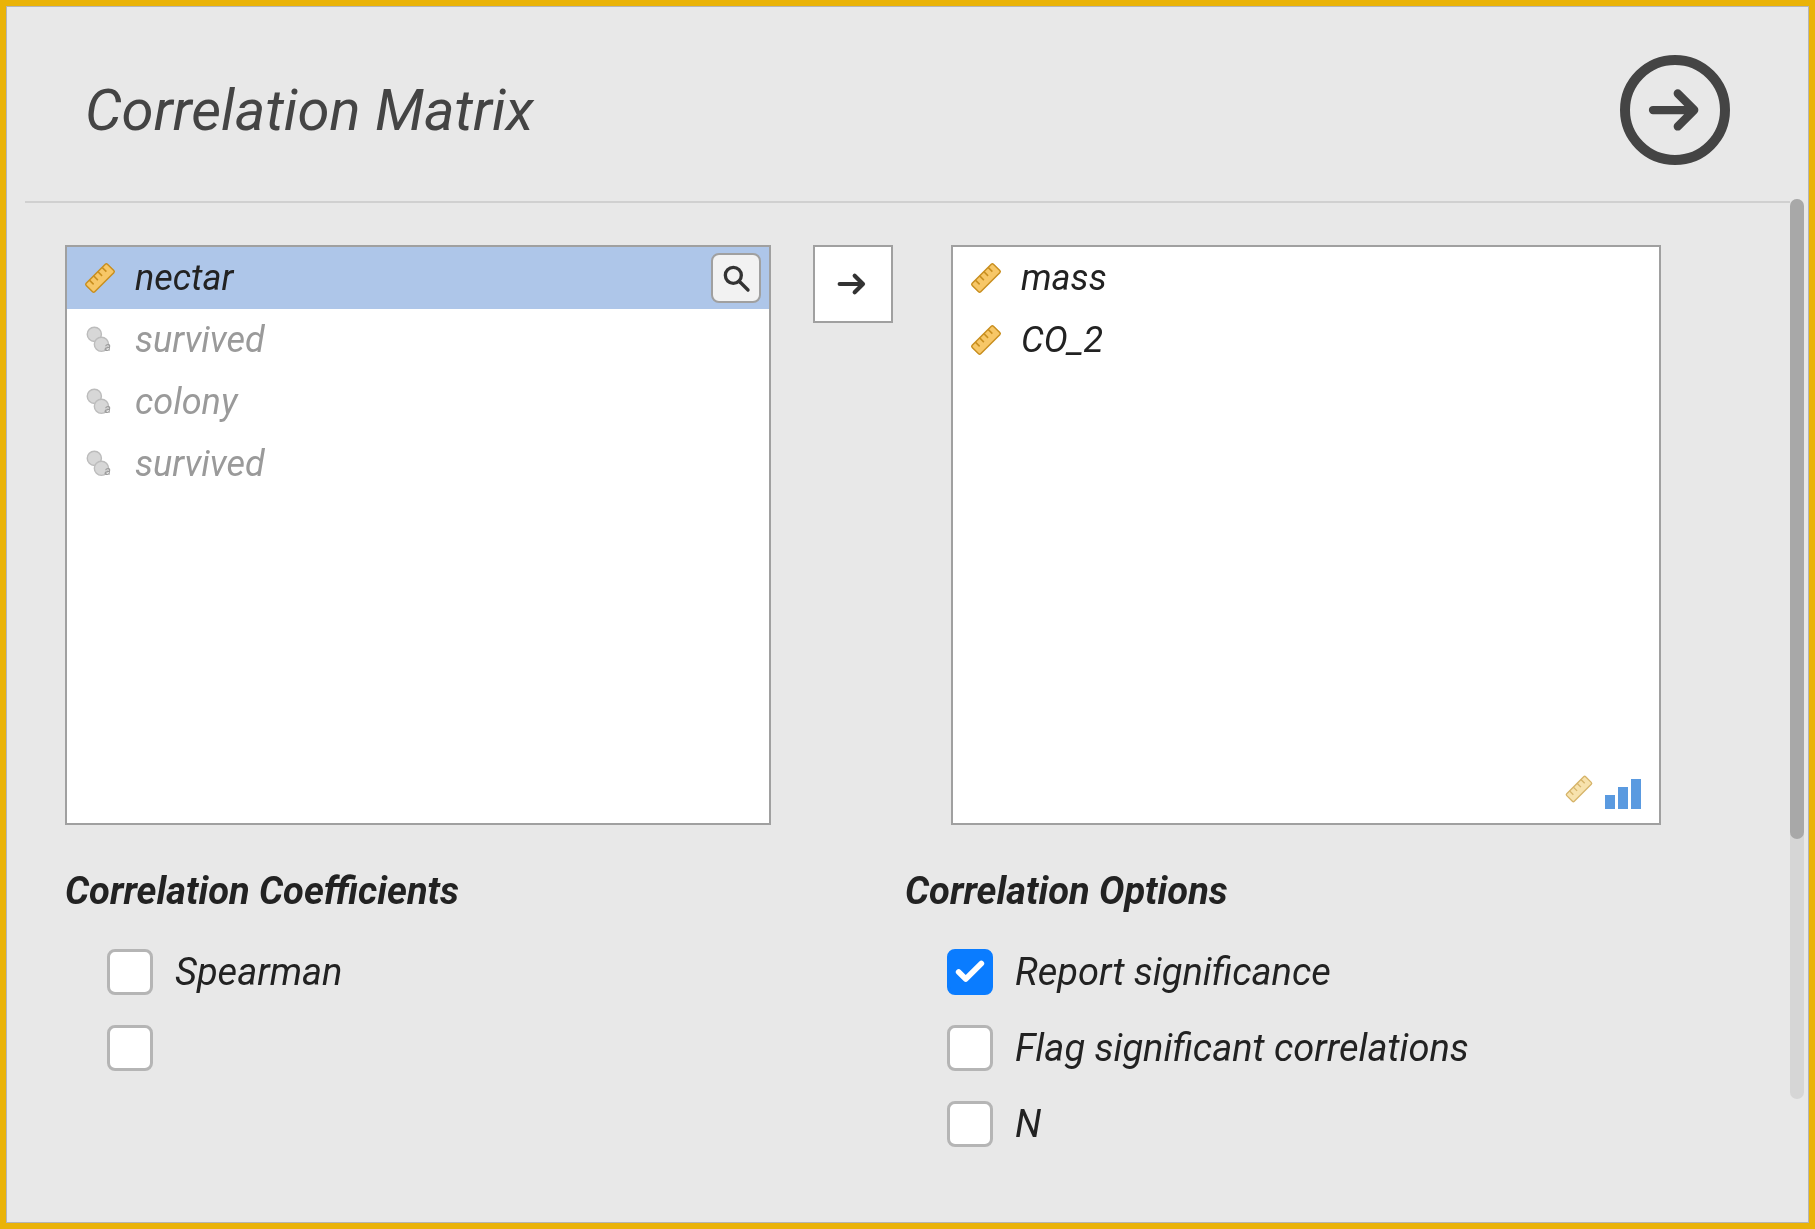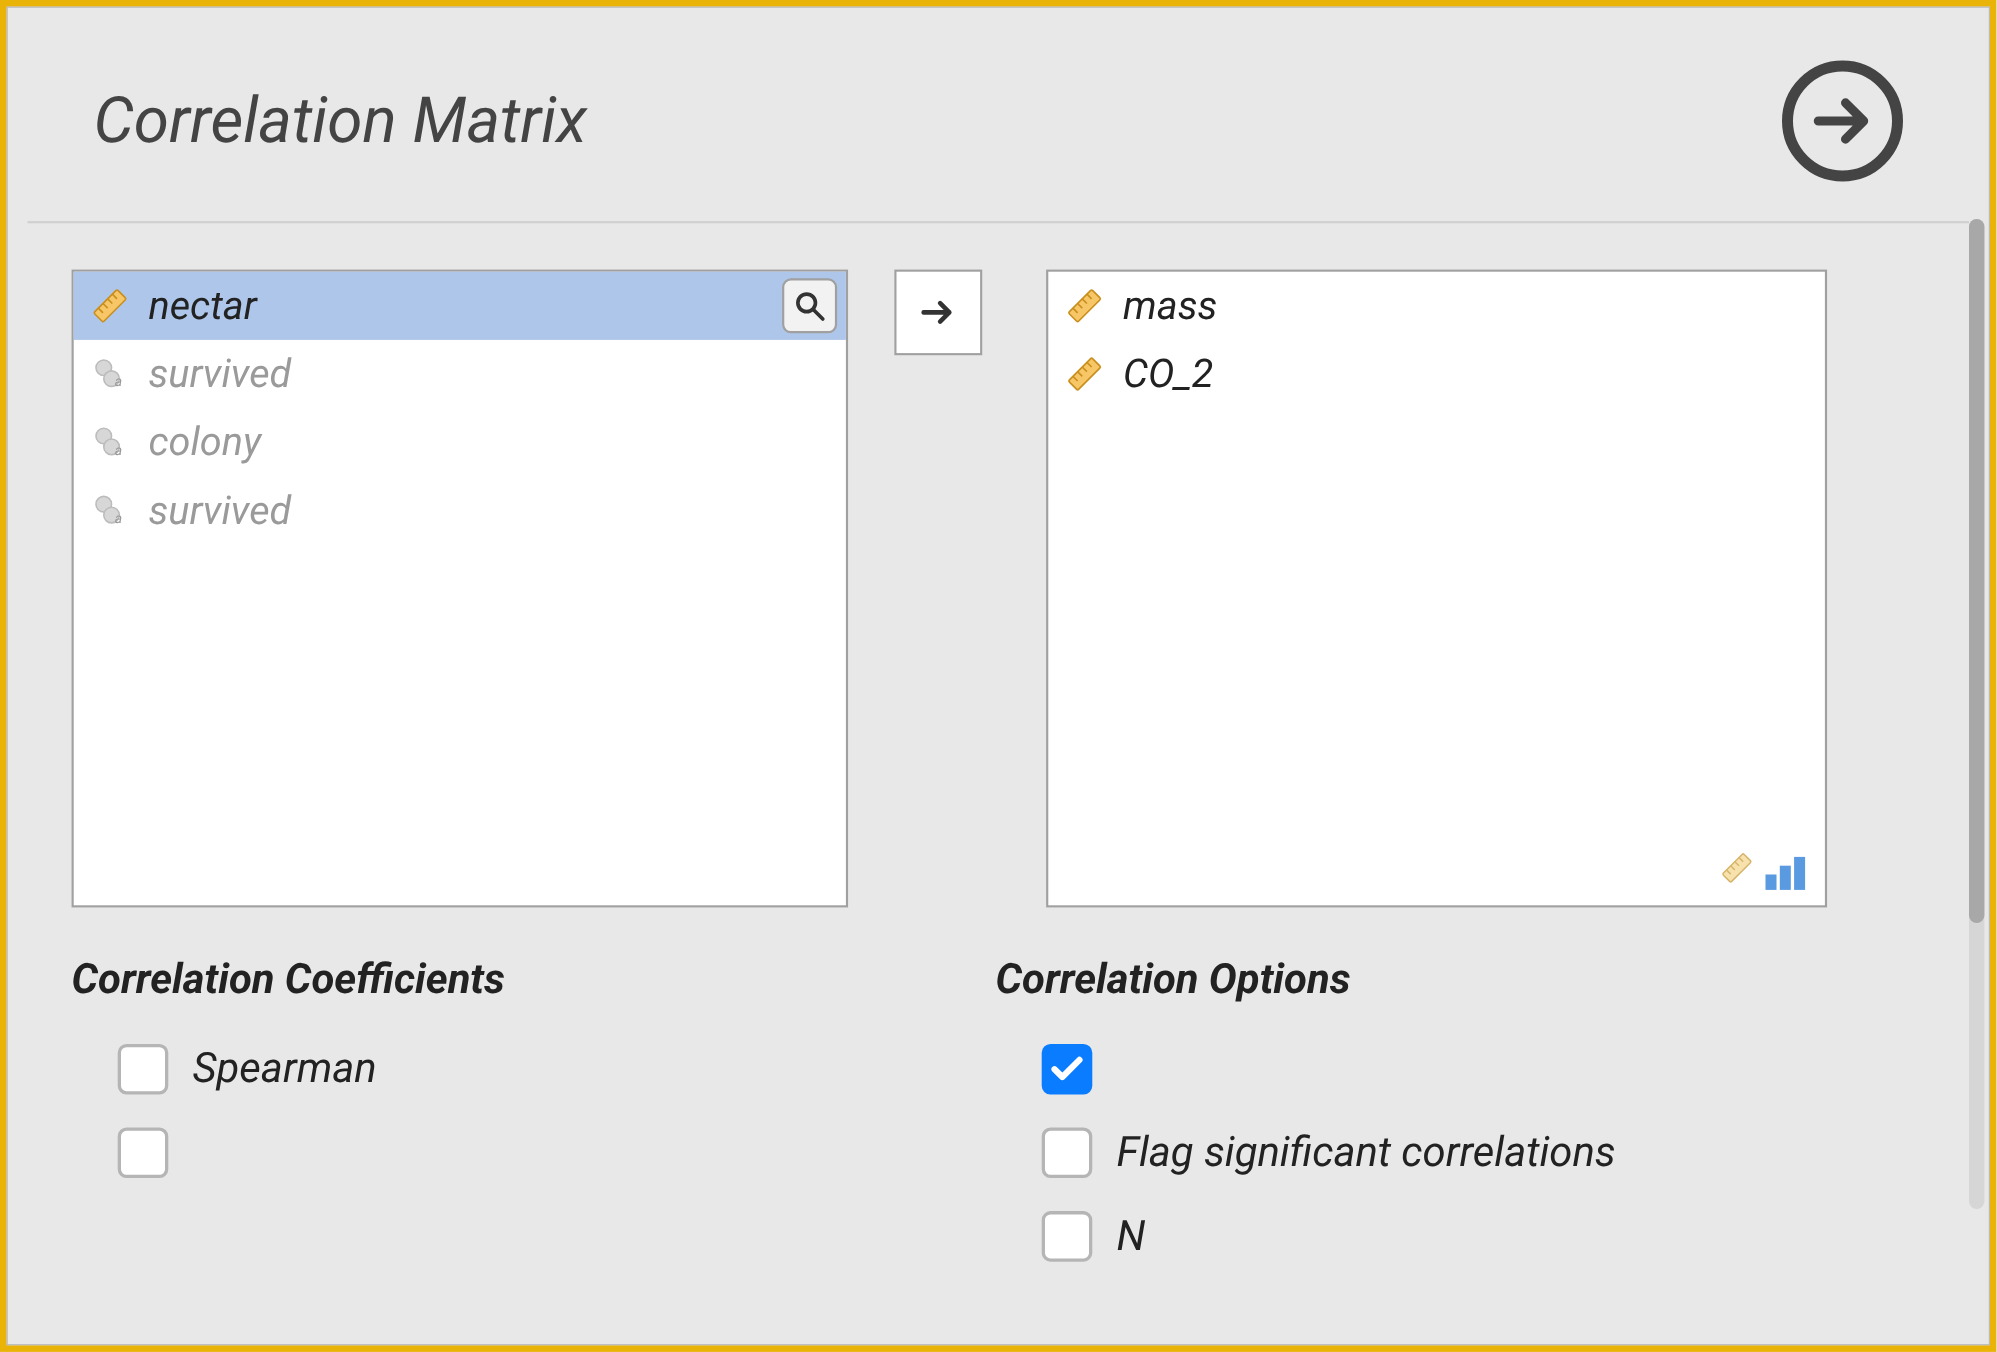--- a/index.html
+++ b/index.html
@@ -300,20 +300,21 @@
       </div>
 
       <div class="opt-col right">
         <div class="section-title">Correlation Options</div>
         <div class="check-row">
           <span class="checkbox checked">
             <svg viewBox="0 0 24 24">
                 <path d="M4 12l5 5L20 6" stroke="#fff" stroke-width="4" fill="none" stroke-linecap="round" stroke-linejoin="round"></path>
               </svg>
           </span>
+          <span>Report significance</span>
         </div>
         <div class="check-row">
           <span class="checkbox"></span>
           <span>Flag significant correlations</span>
         </div>
         <div class="check-row">
           <span class="checkbox"></span>
           <span>N</span>
         </div>
       </div>

